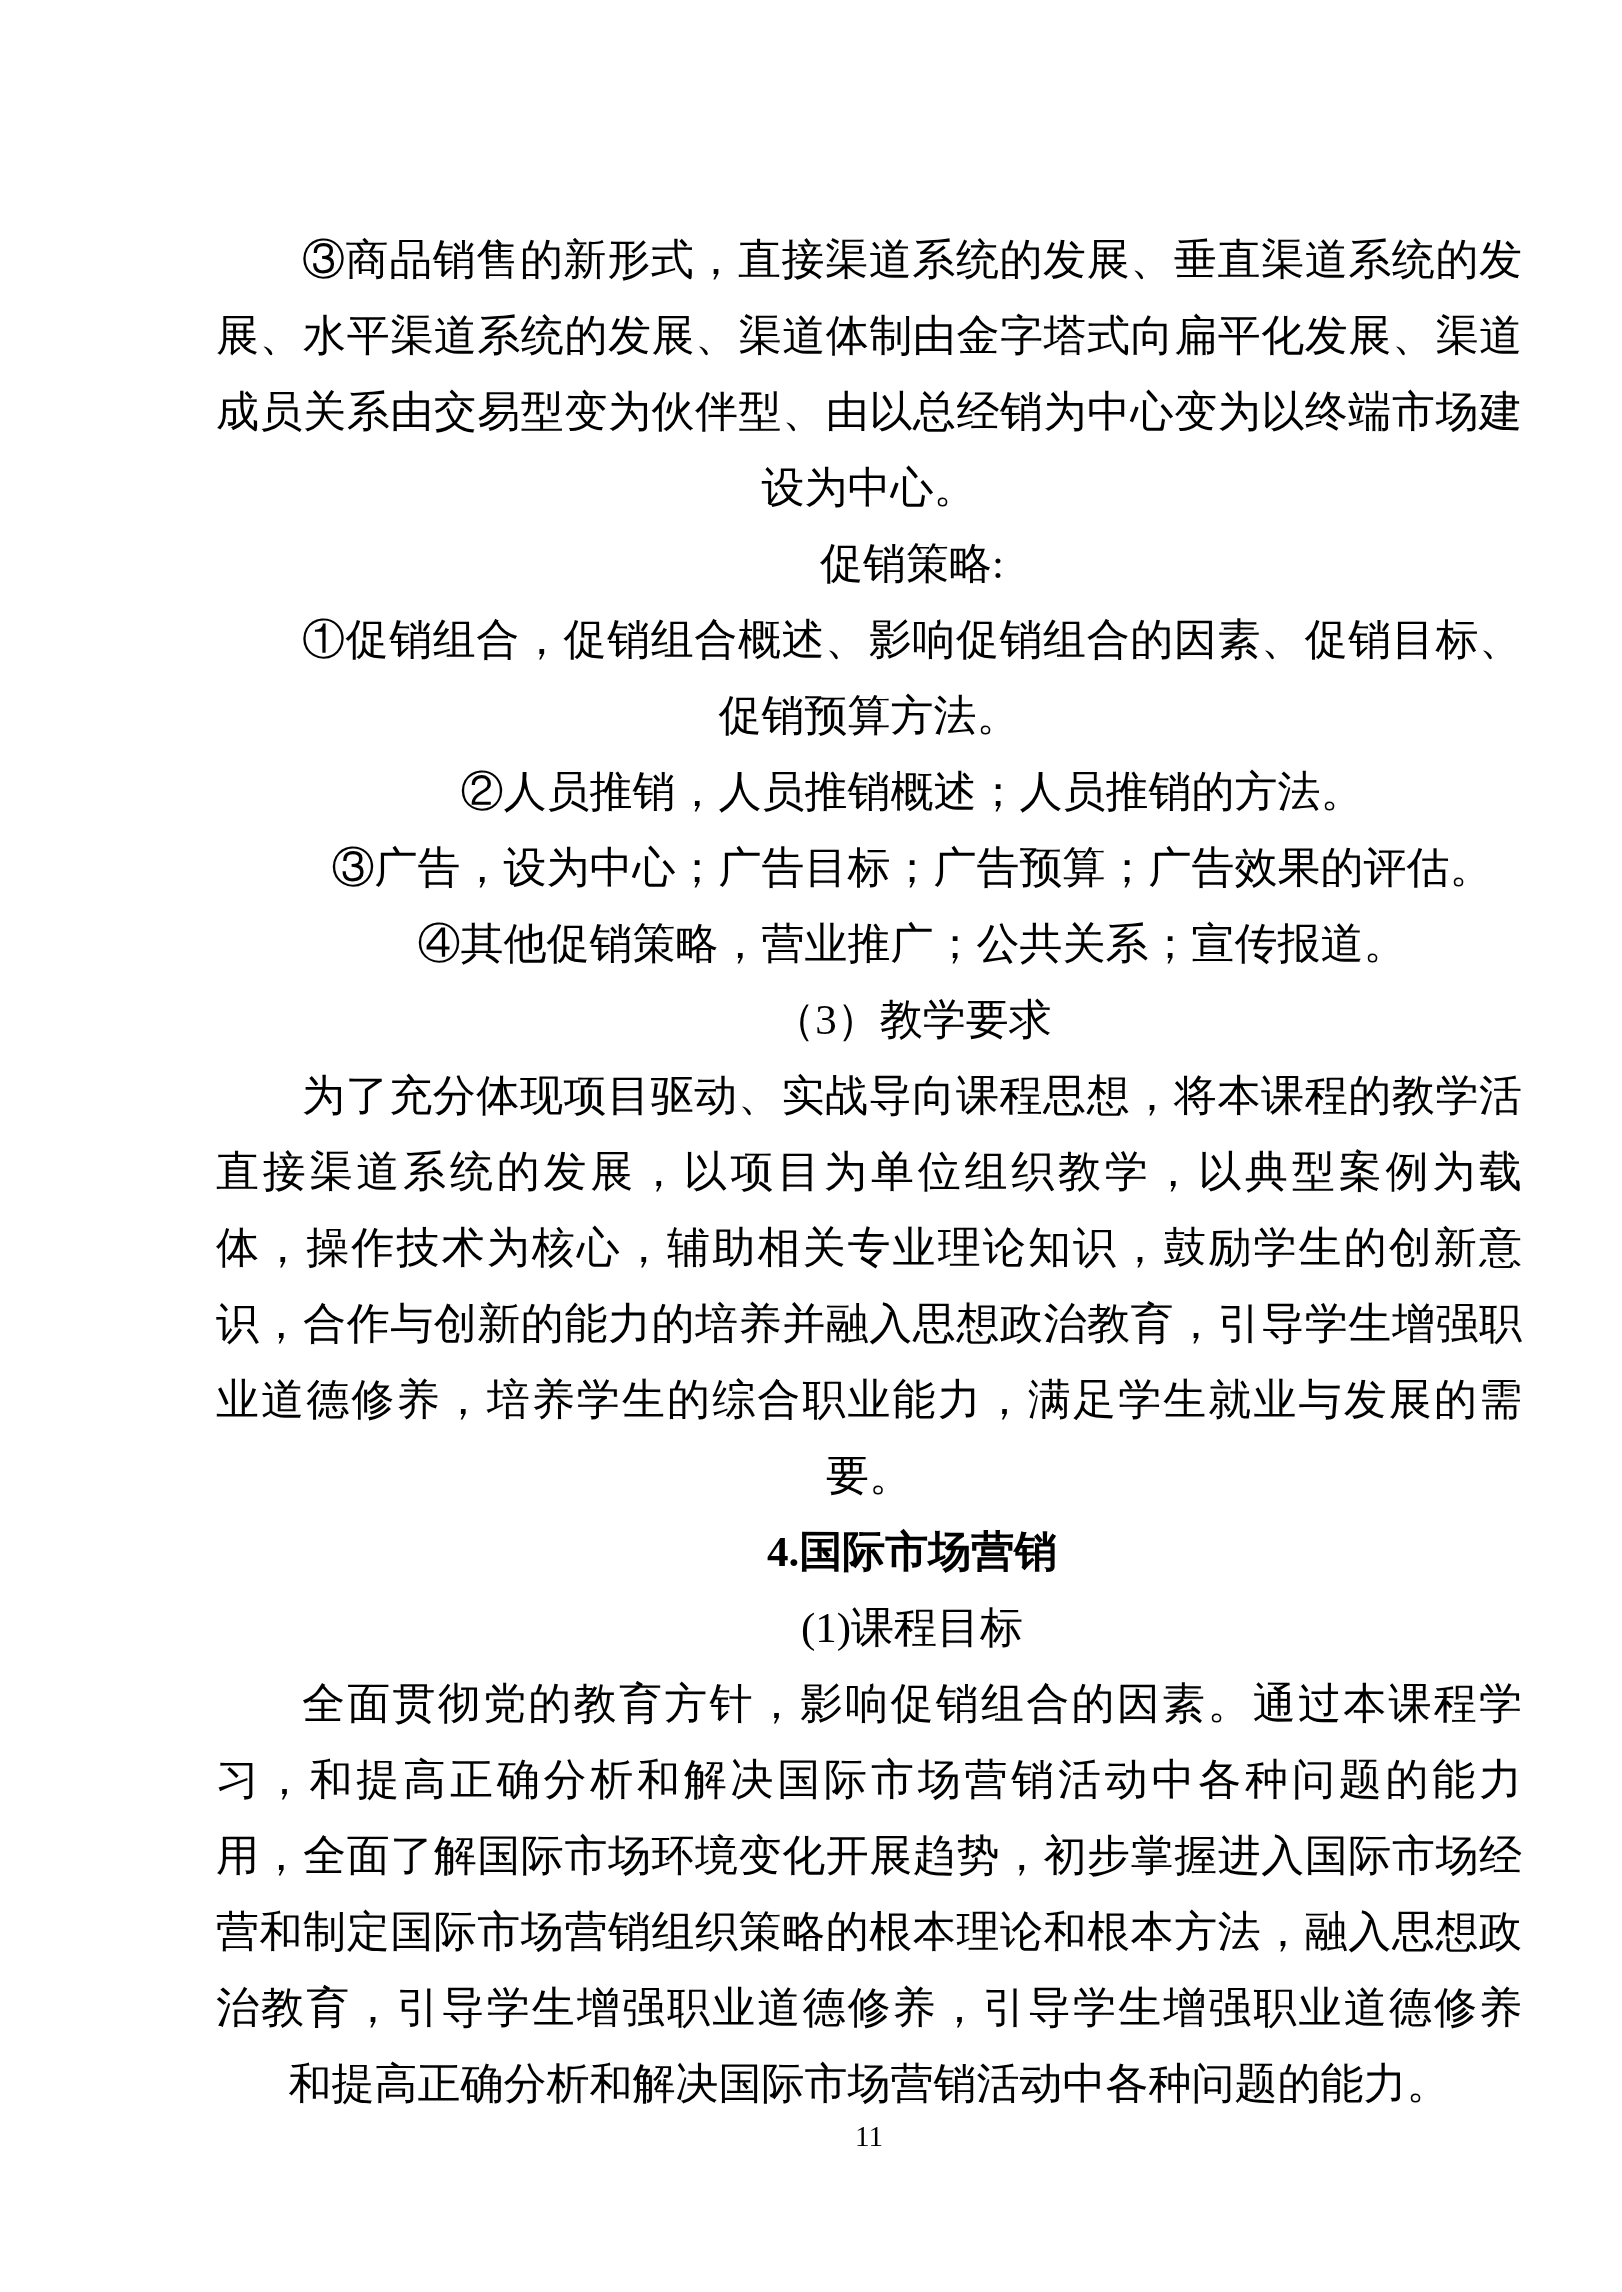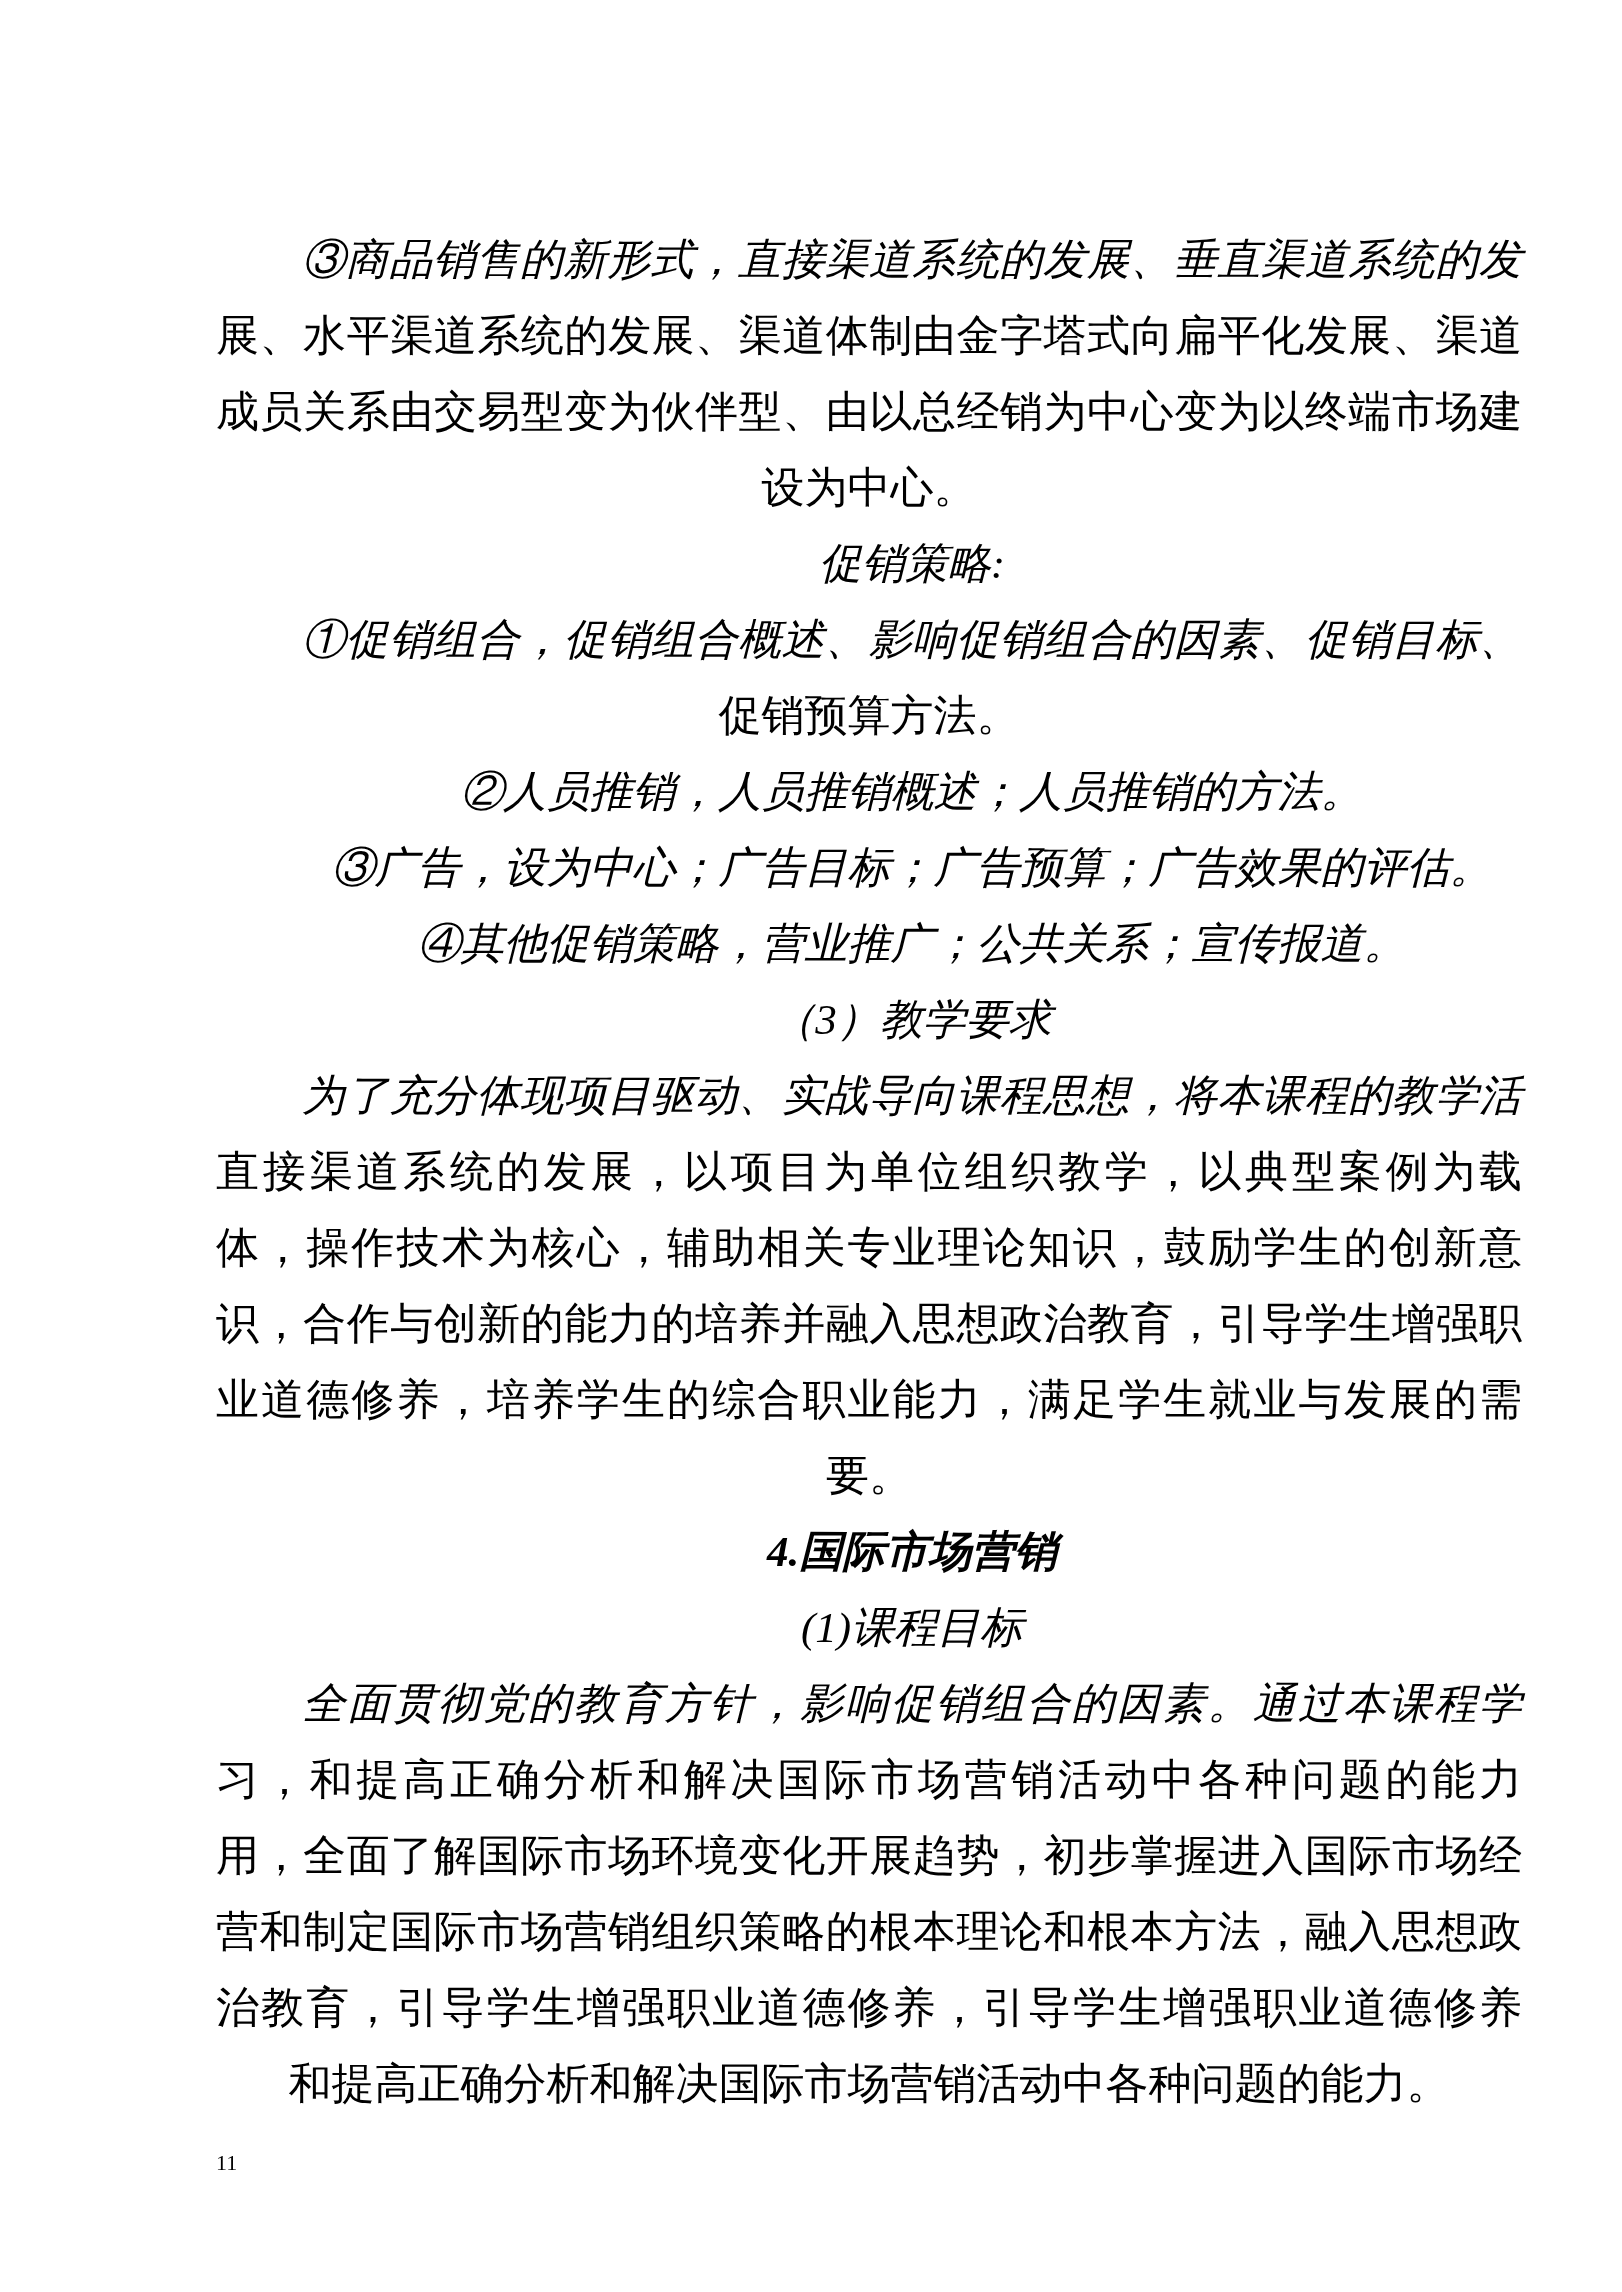--- a/index.html
+++ b/index.html
@@ -30,35 +30,33 @@
     white-space: nowrap;
     overflow: visible;
   }
   .line.justify {
     white-space: normal;
     text-align: justify;
     text-align-last: justify;
   }
   .line.indent {
     padding-left: 86px;
-    font-style: italic;
   }
   .line.bold {
     font-weight: bold;
   }
   .page-number {
     position: absolute;
     left: 216px;
     top: 2117px;
     width: 1306px;
     height: 39px;
     line-height: 39px;
-    text-align: left;
-    font-size: 22px;
-    margin-top: 26px;
+    text-align: center;
+    font-size: 29px;
   }
 </style>
 </head>
 <body>
 
 <div class="page">
   <div class="text-content">
       <div class="line indent justify">③商品销售的新形式，直接渠道系统的发展、垂直渠道系统的发</div>
       <div class="line justify">展、水平渠道系统的发展、渠道体制由金字塔式向扁平化发展、渠道</div>
       <div class="line justify">成员关系由交易型变为伙伴型、由以总经销为中心变为以终端市场建</div>

